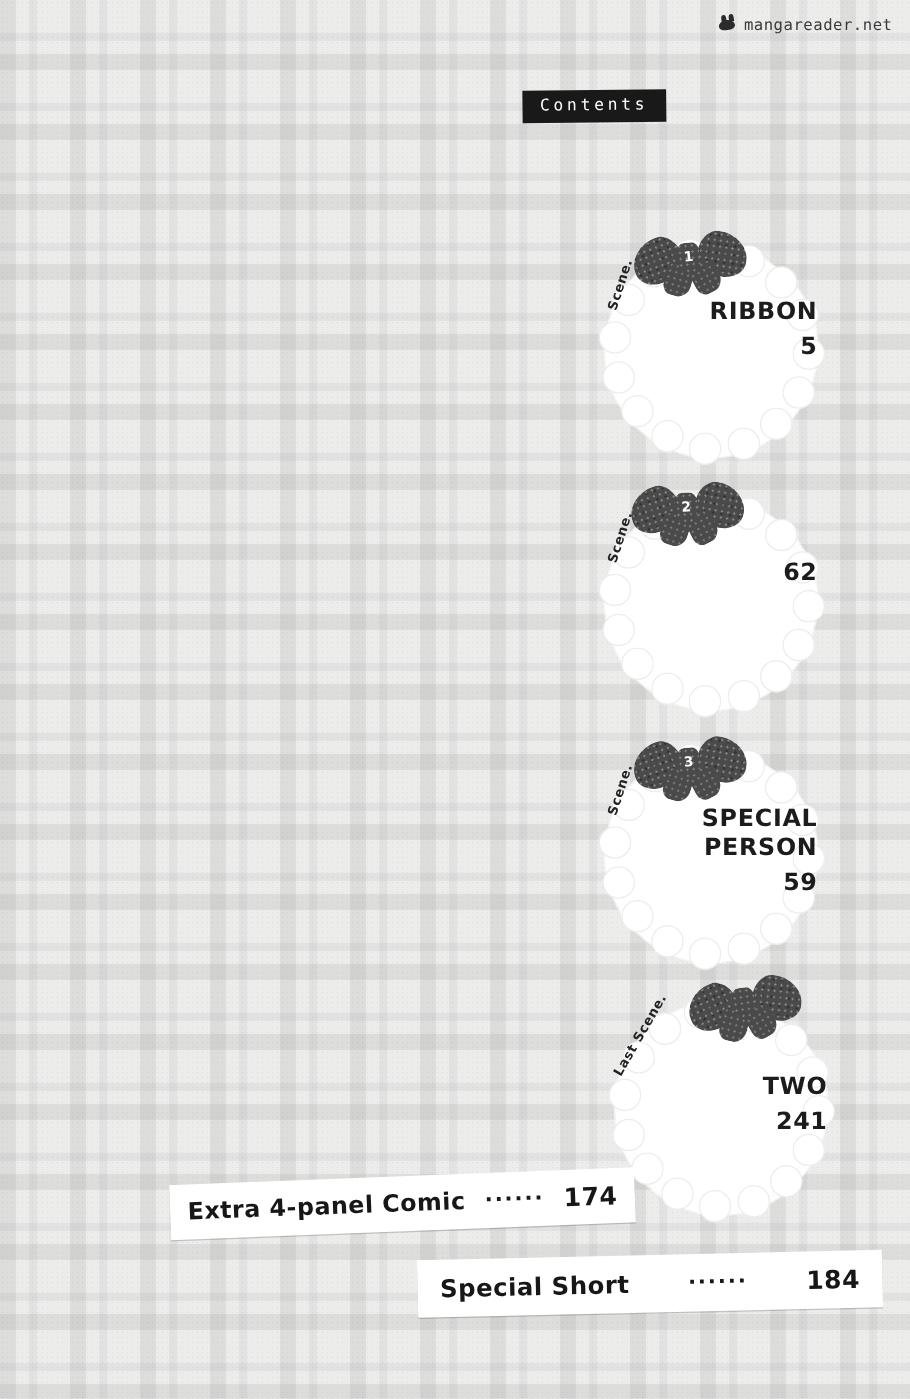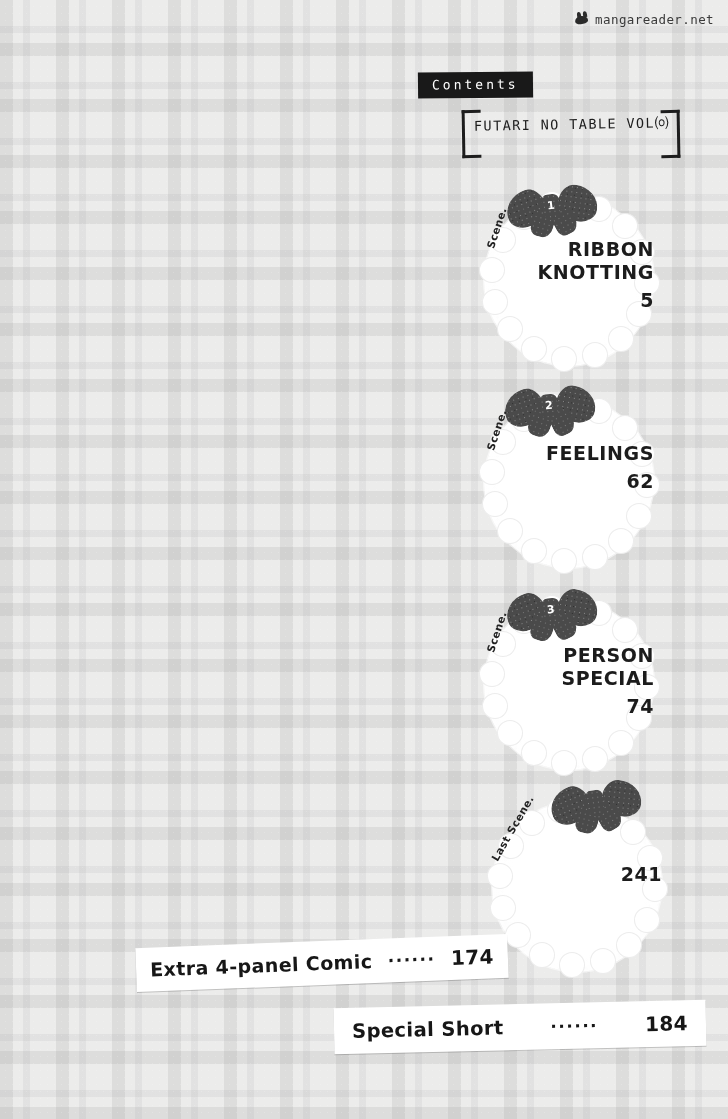--- a/index.html
+++ b/index.html
@@ -304,25 +304,20 @@
 
   <div id="grain"></div>
 
   <div id="watermark">
     <span class="wm-mark"></span>
     <span>mangareader.net</span>
   </div>
 
   <div id="contents-header">
     <div id="contents-tag">Contents</div>
-    <div id="contents-subtitle-wrap">
-      <span class="bracket left"></span>
-      <span class="bracket right"></span>
-      <span id="contents-subtitle">FUTARI  NO TABLE VOL⒪</span>
-    </div>
   </div>
 
   <div class="entry" style="left:484px; top:196px;">
     <div class="doily"></div>
     <div class="scallops">
       <i style="transform: translate(0px,-78px)"></i>
         <i style="transform: translate(30px,-72px)"></i>
       <i style="transform: translate(56px,-55px)"></i>
         <i style="transform: translate(73px,-29px)"></i>
       <i style="transform: translate(78px,2px)"></i>
@@ -343,21 +338,20 @@
       <span class="lobe r"></span>
       <span class="tail tl"></span>
       <span class="tail tr"></span>
       <span class="knot">
           <span>1</span>
         </span>
     </div>
     <div class="scene-label" style="left:6px; top:46px; transform: rotate(-72deg); transform-origin: left center;">Scene.</div>
     <div class="entry-text" style="top:42px;">
       <div class="entry-title">Ribbon</div>
-      <div class="entry-title">Knotting</div>
       <div class="entry-page">5</div>
     </div>
   </div>
 
   <div class="entry" style="left:484px; top:398px;">
     <div class="doily"></div>
     <div class="scallops">
       <i style="transform: translate(0px,-78px)"></i>
         <i style="transform: translate(30px,-72px)"></i>
       <i style="transform: translate(56px,-55px)"></i>
@@ -379,21 +373,20 @@
       <span class="lobe l"></span>
       <span class="lobe r"></span>
       <span class="tail tl"></span>
       <span class="tail tr"></span>
       <span class="knot">
           <span>2</span>
         </span>
     </div>
     <div class="scene-label" style="left:6px; top:46px; transform: rotate(-72deg); transform-origin: left center;">Scene.</div>
     <div class="entry-text" style="top:44px;">
-      <div class="entry-title">Feelings</div>
       <div class="entry-page">62</div>
     </div>
   </div>
 
   <div class="entry" style="left:484px; top:600px;">
     <div class="doily"></div>
     <div class="scallops">
       <i style="transform: translate(0px,-78px)"></i>
         <i style="transform: translate(30px,-72px)"></i>
       <i style="transform: translate(56px,-55px)"></i>
@@ -415,23 +408,23 @@
       <span class="lobe l"></span>
       <span class="lobe r"></span>
       <span class="tail tl"></span>
       <span class="tail tr"></span>
       <span class="knot">
           <span>3</span>
         </span>
     </div>
     <div class="scene-label" style="left:6px; top:46px; transform: rotate(-72deg); transform-origin: left center;">Scene.</div>
     <div class="entry-text" style="top:44px;">
+      <div class="entry-title">Special</div>
       <div class="entry-title">Person</div>
-      <div class="entry-title">Special</div>
-      <div class="entry-page">74</div>
+      <div class="entry-page">59</div>
     </div>
   </div>
 
   <div class="entry" style="left:492px; top:802px;">
     <div class="doily"></div>
     <div class="scallops">
       <i style="transform: translate(0px,-78px)"></i>
         <i style="transform: translate(30px,-72px)"></i>
       <i style="transform: translate(56px,-55px)"></i>
         <i style="transform: translate(73px,-29px)"></i>
@@ -452,20 +445,21 @@
       <span class="lobe l"></span>
       <span class="lobe r"></span>
       <span class="tail tl"></span>
       <span class="tail tr"></span>
       <span class="knot">
           <span></span>
         </span>
     </div>
     <div class="scene-label" style="left:2px; top:52px; transform: rotate(-60deg); transform-origin: left center;">Last Scene.</div>
     <div class="entry-text" style="top:56px;">
+      <div class="entry-title">Two</div>
       <div class="entry-page">241</div>
     </div>
   </div>
 
   <div class="banner" id="banner-extra">
     <span>Extra 4-panel Comic</span>
     <span class="dots">······</span>
     <span class="pg">174</span>
   </div>
 

